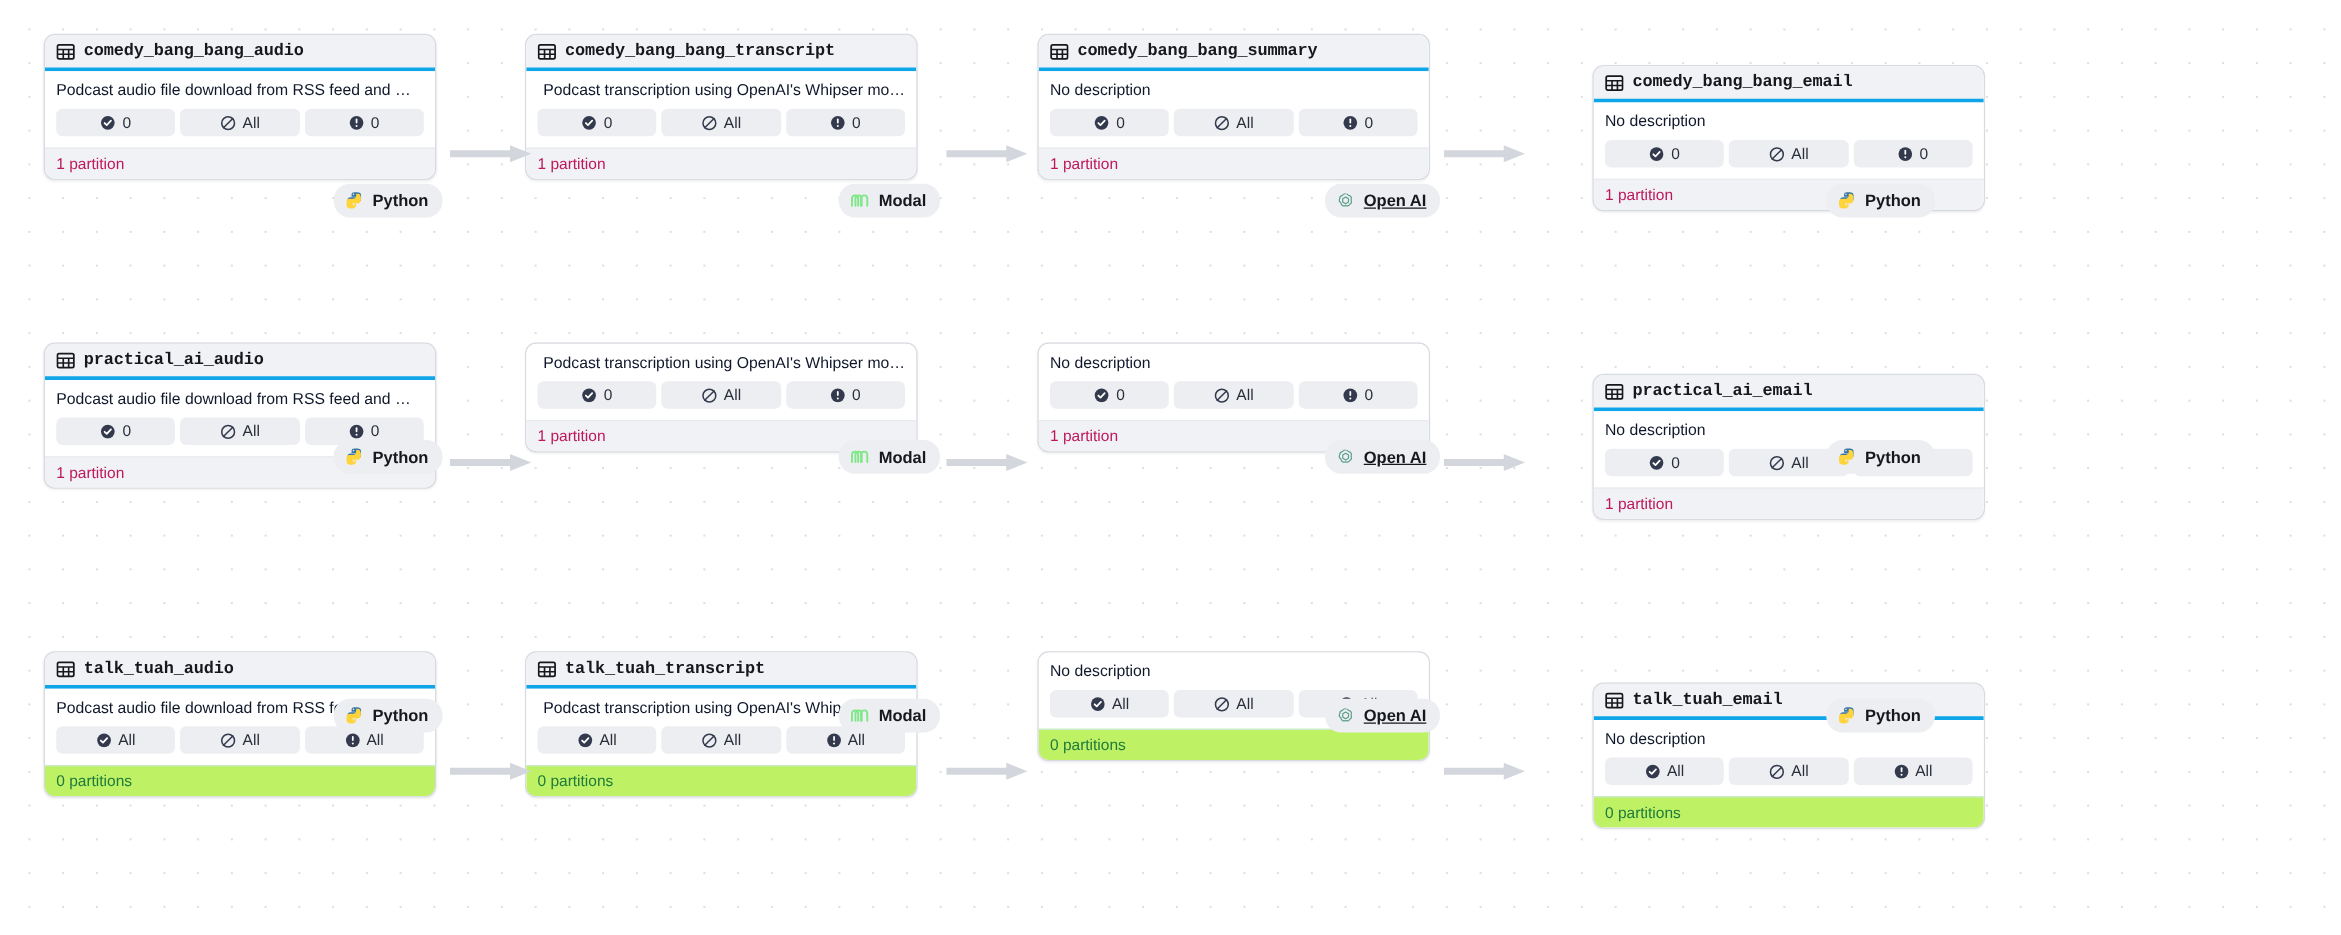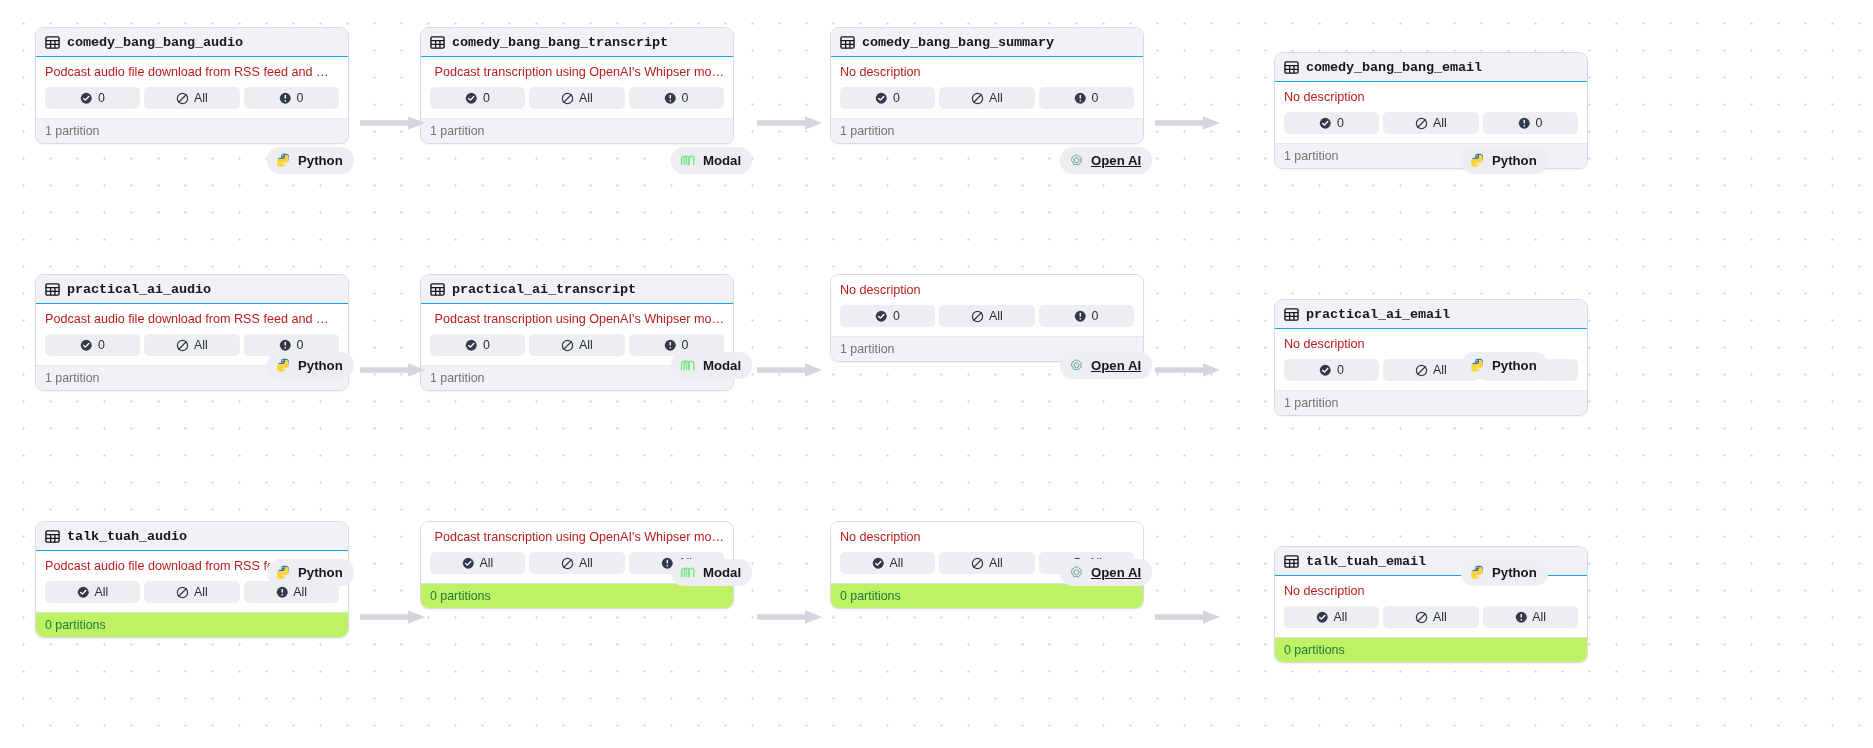--- a/index.html
+++ b/index.html
@@ -43,38 +43,38 @@
     overflow: hidden;
   }
 
   .card-header {
     display: flex;
     align-items: center;
     gap: 7px;
     height: 29px;
     padding: 0 9px;
     background: #f1f2f5;
-    border-bottom: 1px solid #0ea5e9;
+    border-bottom: 3px solid #0ea5e9;
   }
   .card-title {
     font-family: "Liberation Mono", "DejaVu Sans Mono", monospace;
     font-size: 13.5px;
     font-weight: 700;
     color: #16181d;
     letter-spacing: -0.1px;
     white-space: nowrap;
     overflow: hidden;
     text-overflow: ellipsis;
   }
 
   .card-body { padding: 7px 9px 9px 9px; background: #ffffff; }
 
   .card-desc {
     font-size: 12.6px;
-    color: #b91c1c;
+    color: #0f172a;
     line-height: 16px;
     white-space: nowrap;
     overflow: hidden;
     text-overflow: ellipsis;
     margin-bottom: 7px;
   }
 
   .pill-row { display: flex; gap: 4px; }
   .pill {
     flex: 1 1 0;
@@ -91,21 +91,21 @@
   .pill .val { color: #2b2f3a; }
 
   .card-footer {
     height: 25px;
     display: flex;
     align-items: center;
     padding: 0 9px;
     background: #f1f2f5;
     border-top: 1px solid #e8eaee;
     font-size: 12.4px;
-    color: #737373;
+    color: #be185d;
   }
   .card.empty .card-footer { background: #bef264; border-top-color: #cbead3; color: #1f7a3e; }
 
   
   .icn { display: inline-flex; align-items: center; justify-content: center; flex: none; }
   .icn svg { display: block; }
 
   
   .arrow { position: absolute; height: 20px; }
   .arrow svg { display: block; }
@@ -448,30 +448,20 @@
             </div>
           </div>
         </div>
         <div class="card-footer">
           <span>1 partition</span>
         </div>
       </div>
     </div>
       <div class="col col-1">
       <div class="card">
-        <div class="card-header">
-          <span class="icn">
-  <svg width="15" height="15" viewBox="0 0 16 16">
-    <rect x="1" y="2" width="14" height="12" rx="1.4" fill="none" stroke="#16181d" stroke-width="1.5"></rect>
-    <path d="M1 6h14M6 6v8M10.6 6v8" stroke="#16181d" stroke-width="1.4"></path>
-    <path d="M1 10h14" stroke="#16181d" stroke-width="1.2"></path>
-  </svg>
-            </span>
-          <span class="card-title">practical_ai_transcript</span>
-        </div>
         <div class="card-body">
           <div class="card-desc">Podcast transcription using OpenAI's Whipser mo…</div>
           <div class="pill-row">
             <div class="pill">
               <span class="icn">
   <svg width="12.5" height="12.5" viewBox="0 0 16 16">
     <circle cx="8" cy="8" r="7" fill="#343a4d"></circle>
     <path d="M4.7 8.2l2.2 2.2 4.3-4.6" fill="none" stroke="#fff" stroke-width="1.8" stroke-linecap="round" stroke-linejoin="round"></path>
   </svg>
                 </span>
@@ -698,20 +688,30 @@
             </div>
           </div>
         </div>
         <div class="card-footer">
           <span>0 partitions</span>
         </div>
       </div>
     </div>
       <div class="col col-1">
       <div class="card empty">
+        <div class="card-header">
+          <span class="icn">
+  <svg width="15" height="15" viewBox="0 0 16 16">
+    <rect x="1" y="2" width="14" height="12" rx="1.4" fill="none" stroke="#16181d" stroke-width="1.5"></rect>
+    <path d="M1 6h14M6 6v8M10.6 6v8" stroke="#16181d" stroke-width="1.4"></path>
+    <path d="M1 10h14" stroke="#16181d" stroke-width="1.2"></path>
+  </svg>
+            </span>
+          <span class="card-title">talk_tuah_transcript</span>
+        </div>
         <div class="card-body">
           <div class="card-desc">Podcast transcription using OpenAI's Whipser mo…</div>
           <div class="pill-row">
             <div class="pill">
               <span class="icn">
   <svg width="12.5" height="12.5" viewBox="0 0 16 16">
     <circle cx="8" cy="8" r="7" fill="#343a4d"></circle>
     <path d="M4.7 8.2l2.2 2.2 4.3-4.6" fill="none" stroke="#fff" stroke-width="1.8" stroke-linecap="round" stroke-linejoin="round"></path>
   </svg>
                 </span>

